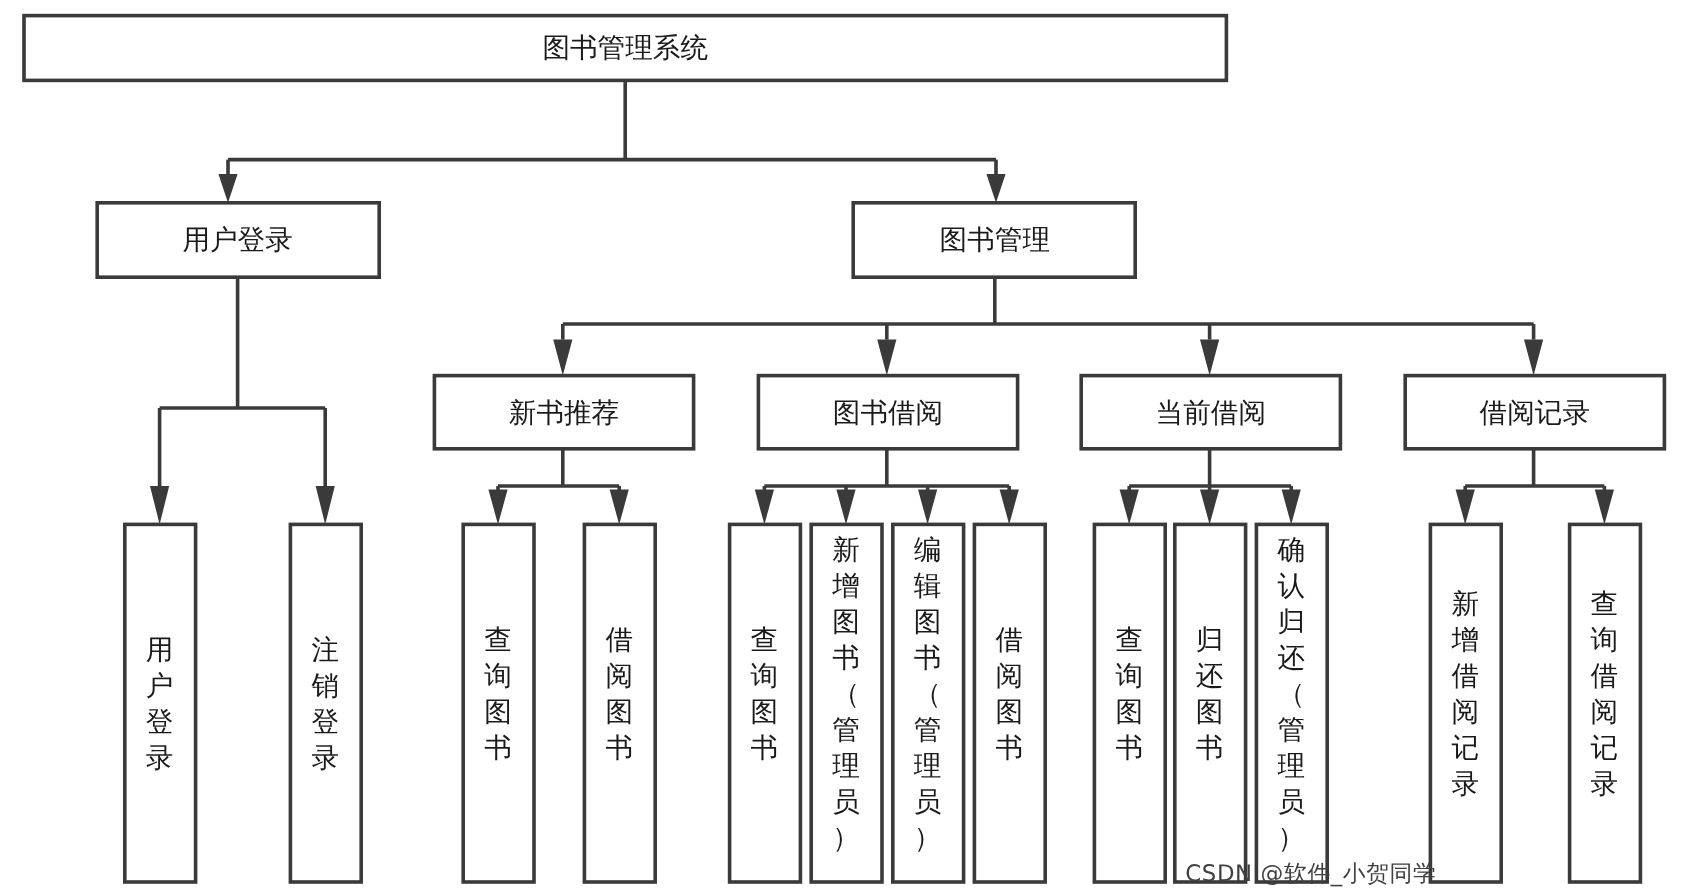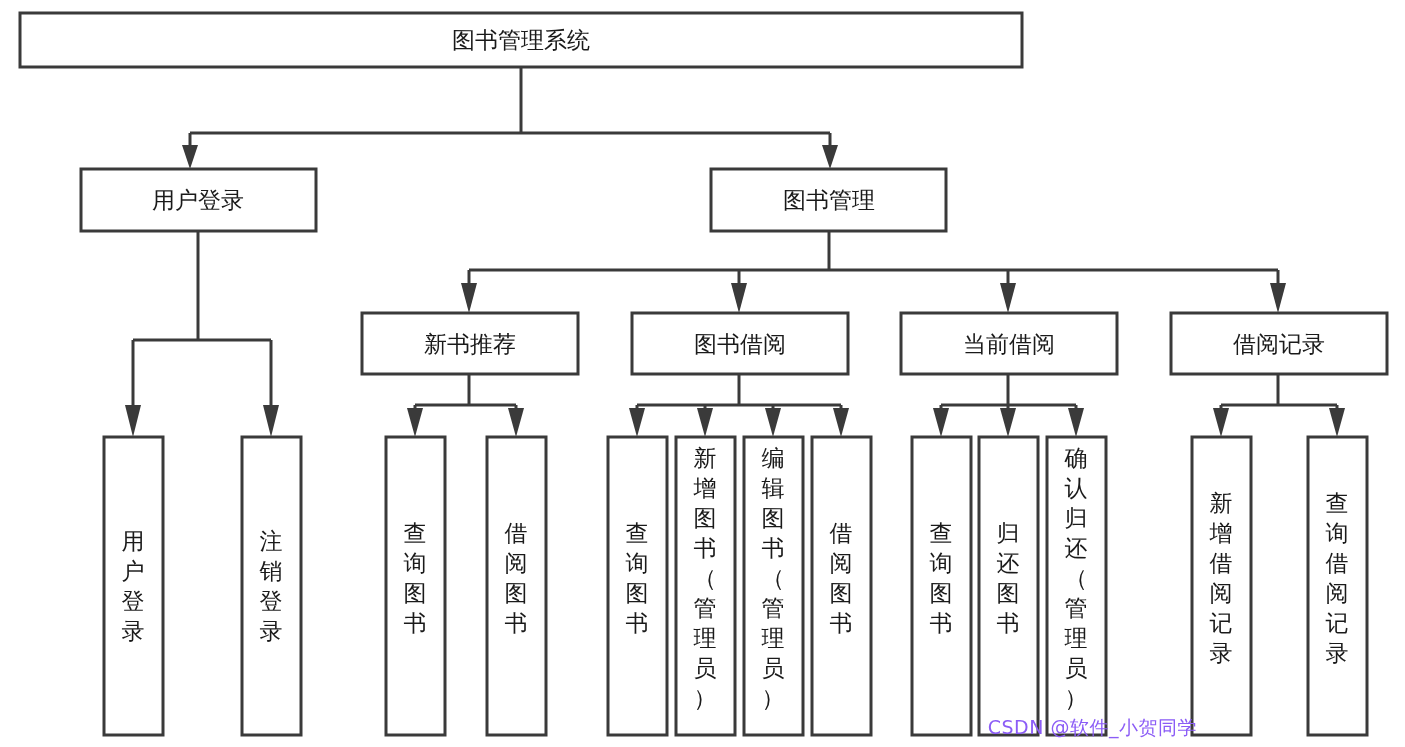--- a/index.html
+++ b/index.html
@@ -53,21 +53,21 @@
     font-size: 23px;
     fill: #1a1a1a;
     text-anchor: middle;
   }
   .watermark {
     position: absolute;
     right: 12px;
     bottom: 6px;
     font-family: "DejaVu Sans", "Liberation Sans", sans-serif;
     font-size: 19px;
-    color: #8b5cf6;
+    color: #404040;
     letter-spacing: 0.5px;
     white-space: nowrap;
     user-select: none;
   }
 </style>
 </head>
 <body>
 
 <div id="diagram-root">
 

